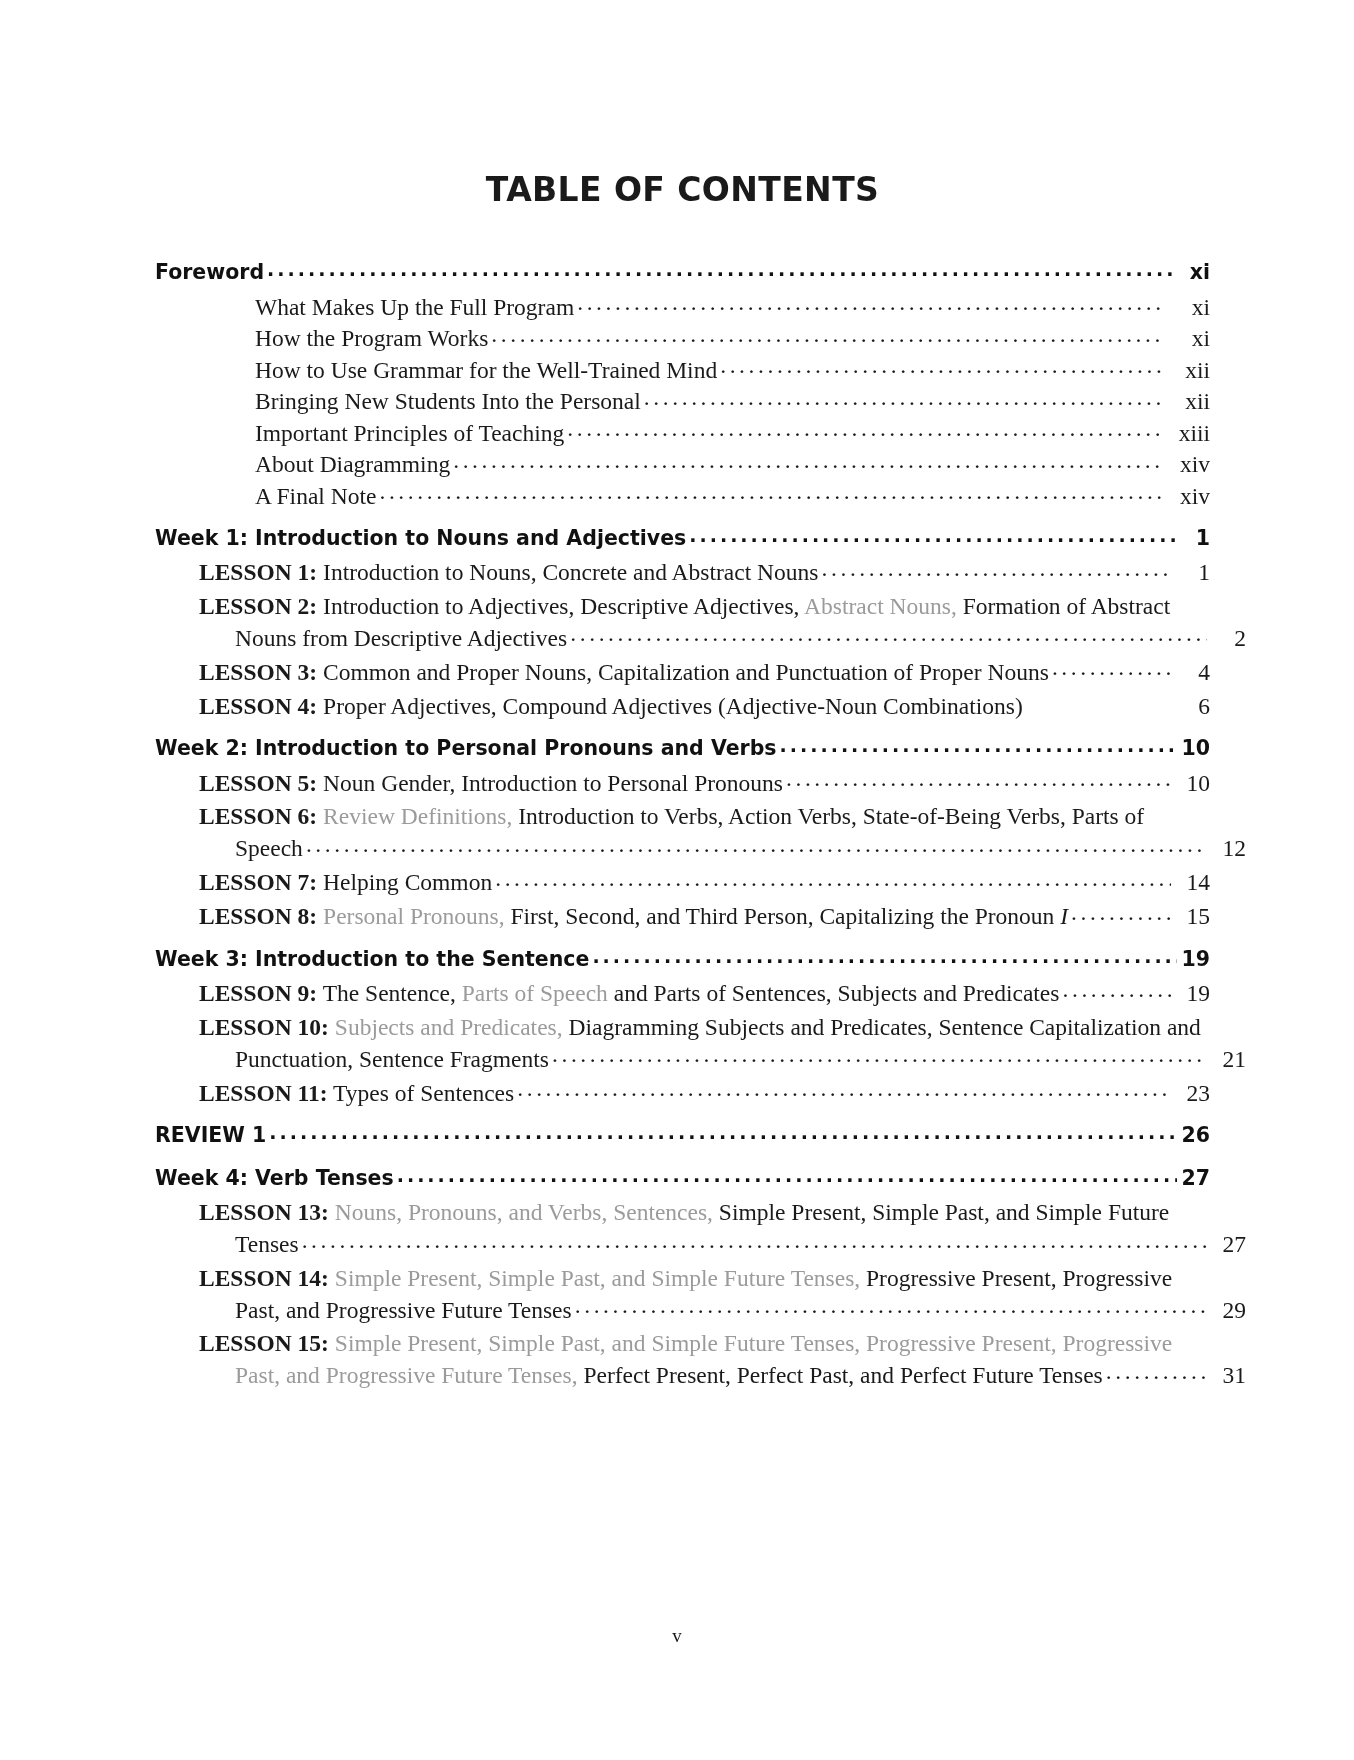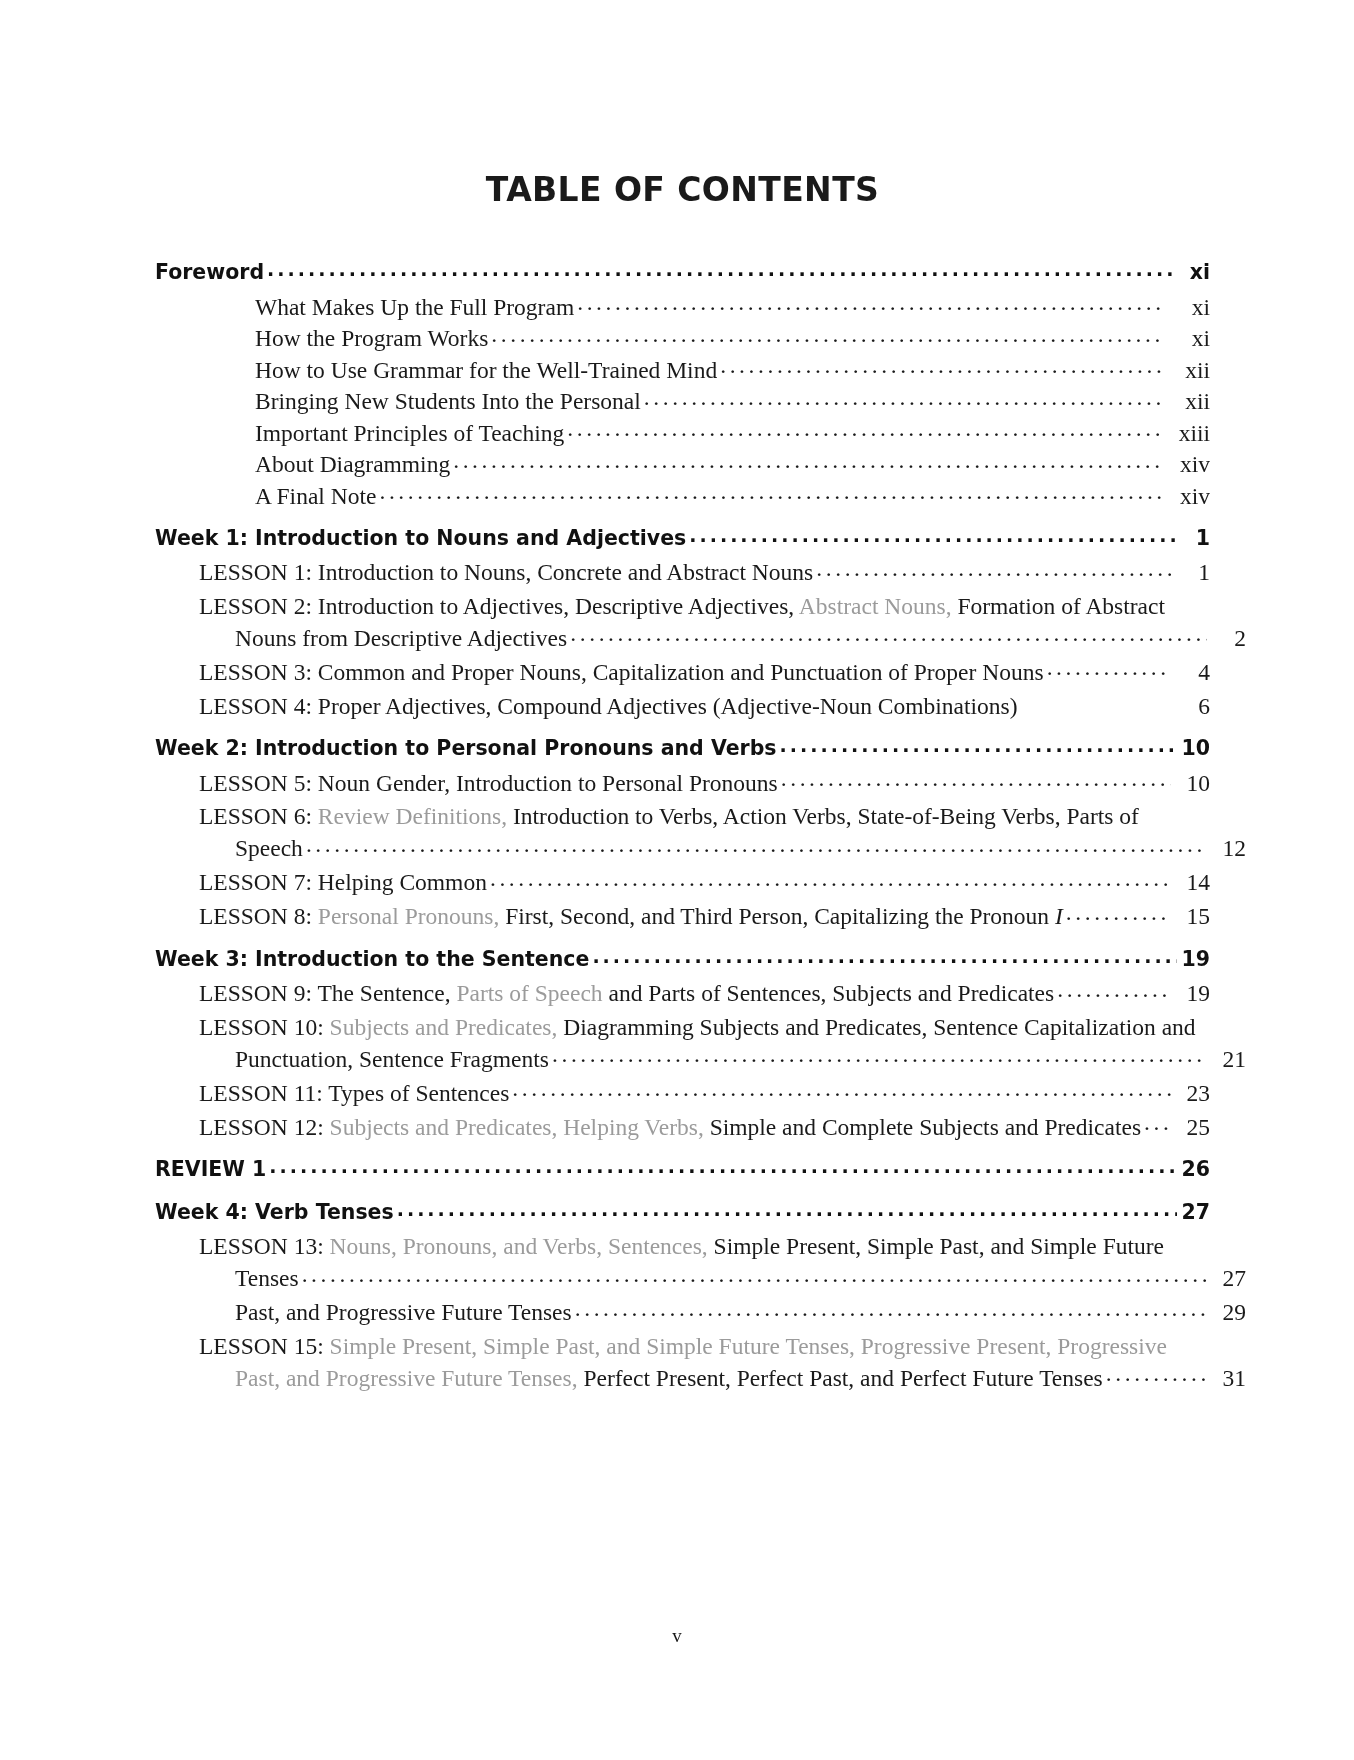--- a/index.html
+++ b/index.html
@@ -99,21 +99,21 @@
   
   .lvl-lesson {
     font-size: 23.5px;
     line-height: 31.5px;
     padding-left: 44px;
     margin-top: 2px;
   }
   .lvl-lesson .pnum { min-width: 36px; }
 
   .lesson-tag {
-    font-weight: normal;
+    font-weight: bold;
   }
   .dim {
     color: #9b9b9b;
   }
   .ital {
     font-style: italic;
   }
 
   
   .folio {
@@ -293,27 +293,20 @@
             </div>
           </div>
         </div>
         <div class="entry lvl-lesson">
           <div class="line">
             <span class="label"><span class="lesson-tag">LESSON 11:</span><span> Types of Sentences</span></span>
             <span class="leader"></span>
             <span class="pnum">23</span>
           </div>
         </div>
-        <div class="entry lvl-lesson">
-          <div class="line">
-            <span class="label"><span class="lesson-tag">LESSON 12:</span><span> </span><span class="dim">Subjects and Predicates, Helping Verbs,</span><span> Simple and Complete Subjects and Predicates</span></span>
-            <span class="leader"></span>
-            <span class="pnum">25</span>
-          </div>
-        </div>
         <div class="entry lvl-section">
           <div class="line">
             <span class="label">REVIEW 1</span>
             <span class="leader"></span>
             <span class="pnum">26</span>
           </div>
         </div>
         <div class="entry lvl-section">
           <div class="line">
             <span class="label">Week 4: Verb Tenses</span>
@@ -326,20 +319,21 @@
             <span class="label" style="display: block;"><span class="lesson-tag">LESSON 13:</span><span> </span><span class="dim">Nouns, Pronouns, and Verbs, Sentences,</span><span> Simple Present, Simple Past, and Simple Future </span></span>
             <div style="display: flex; align-items: baseline; width: 100%; padding-left: 36px;">
               <span style="white-space: pre-wrap;"><span>Tenses</span></span>
               <span class="leader"></span>
               <span class="pnum">27</span>
             </div>
           </div>
         </div>
         <div class="entry lvl-lesson">
           <div class="line" style="display: block;">
+            <span class="label" style="display: block;"><span class="lesson-tag">LESSON 14:</span><span> </span><span class="dim">Simple Present, Simple Past, and Simple Future Tenses,</span><span> Progressive Present, Progressive </span></span>
             <div style="display: flex; align-items: baseline; width: 100%; padding-left: 36px;">
               <span style="white-space: pre-wrap;"><span>Past, and Progressive Future Tenses</span></span>
               <span class="leader"></span>
               <span class="pnum">29</span>
             </div>
           </div>
         </div>
         <div class="entry lvl-lesson">
           <div class="line" style="display: block;">
             <span class="label" style="display: block;"><span class="lesson-tag">LESSON 15:</span><span> </span><span class="dim">Simple Present, Simple Past, and Simple Future Tenses, Progressive Present, Progressive </span></span>

